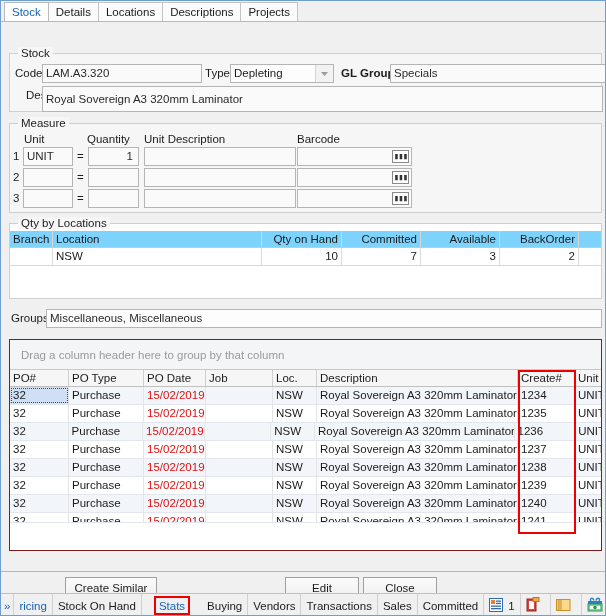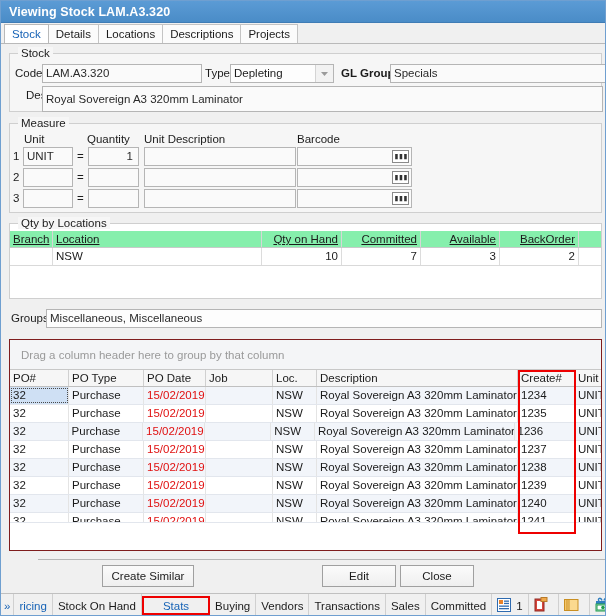--- a/index.html
+++ b/index.html
@@ -165,24 +165,23 @@
     position: absolute;
     background: #ffffff;
     border: 1px solid #d2d2d2;
     border-top: none;
     box-sizing: border-box;
     overflow: hidden;
   }
   .loctable .hdr {
     display: flex;
     height: 17px;
-    background: #86efac;
+    background: #7dd3fc;
     border-bottom: 1px solid #c9c9c9;
     box-sizing: border-box;
-    text-decoration: underline;
   }
   .loctable .hdr div {
     border-right: 1px solid #d6d6d6;
     font-size: 11.5px;
     line-height: 16px;
     padding: 0 3px;
     box-sizing: border-box;
     color: #1b1b1b;
     white-space: nowrap;
     overflow: hidden;
@@ -314,43 +313,40 @@
     border-right: 1px solid #d0d0d0;
     font-size: 11.5px;
     color: #1b1b1b;
     white-space: nowrap;
     cursor: default;
   }
   .sbitem.link { color: #1763b6; }
   .sbitem.boxed {
     border: 2px solid #ee0000;
     color: #1763b6;
-    padding: 0 19px;
-    margin: 2px 0;
+    padding: 0 3px;
+    margin: 2px 12px;
     box-sizing: border-box;
   }
   .sbitem.chev { color: #1763b6; padding: 0 3px; }
   .sbicon {
     display: flex;
     align-items: center;
     padding: 0 5px;
     gap: 5px;
     border-right: 1px solid #d0d0d0;
   }
   .sbicon .cnt { font-size: 11.5px; color: #1b1b1b; }
   .sbfill { flex: 1; }
 </style>
 </head>
 <body>
 
 <div class="window">
 
-  <div class="titlebar">
-    <span class="title">Viewing Stock LAM.A3.320</span>
-  </div>
 
   <div class="tabstrip">
     <div class="tab active">Stock</div>
     <div class="tab">Details</div>
     <div class="tab">Locations</div>
     <div class="tab">Descriptions</div>
     <div class="tab">Projects</div>
   </div>
 
   <div class="groupbox" style="left:8px; top:52px; width:593px; height:59px;">
@@ -547,21 +543,21 @@
         <div class="gc" style="width:57px;">1241</div>
         <div class="gc" style="width:26px; border-right:none;">UNIT</div>
       </div>
 
       <div class="gridblank" style="height:28px;"></div>
     </div>
 
     <div class="serial-highlight" style="left:508px; top:30px; width:58px; height:164px;"></div>
   </div>
 
-  <div class="buttonbar" style="top:558px; height:34px;margin-left:37px;">
+  <div class="buttonbar" style="top:570px; height:34px;">
     <div class="btn" style="left:64px; top:5px; width:92px; height:22px;">Create Similar</div>
     <div class="btn" style="left:284px; top:5px; width:74px; height:22px;">Edit</div>
     <div class="btn" style="left:362px; top:5px; width:74px; height:22px;">Close</div>
   </div>
 
   <div class="statusbar" style="top:592px;">
     <div class="sbitem chev">»</div>
     <div class="sbitem link">ricing</div>
     <div class="sbitem">Stock On Hand</div>
     <div class="sbitem boxed">Stats</div>

